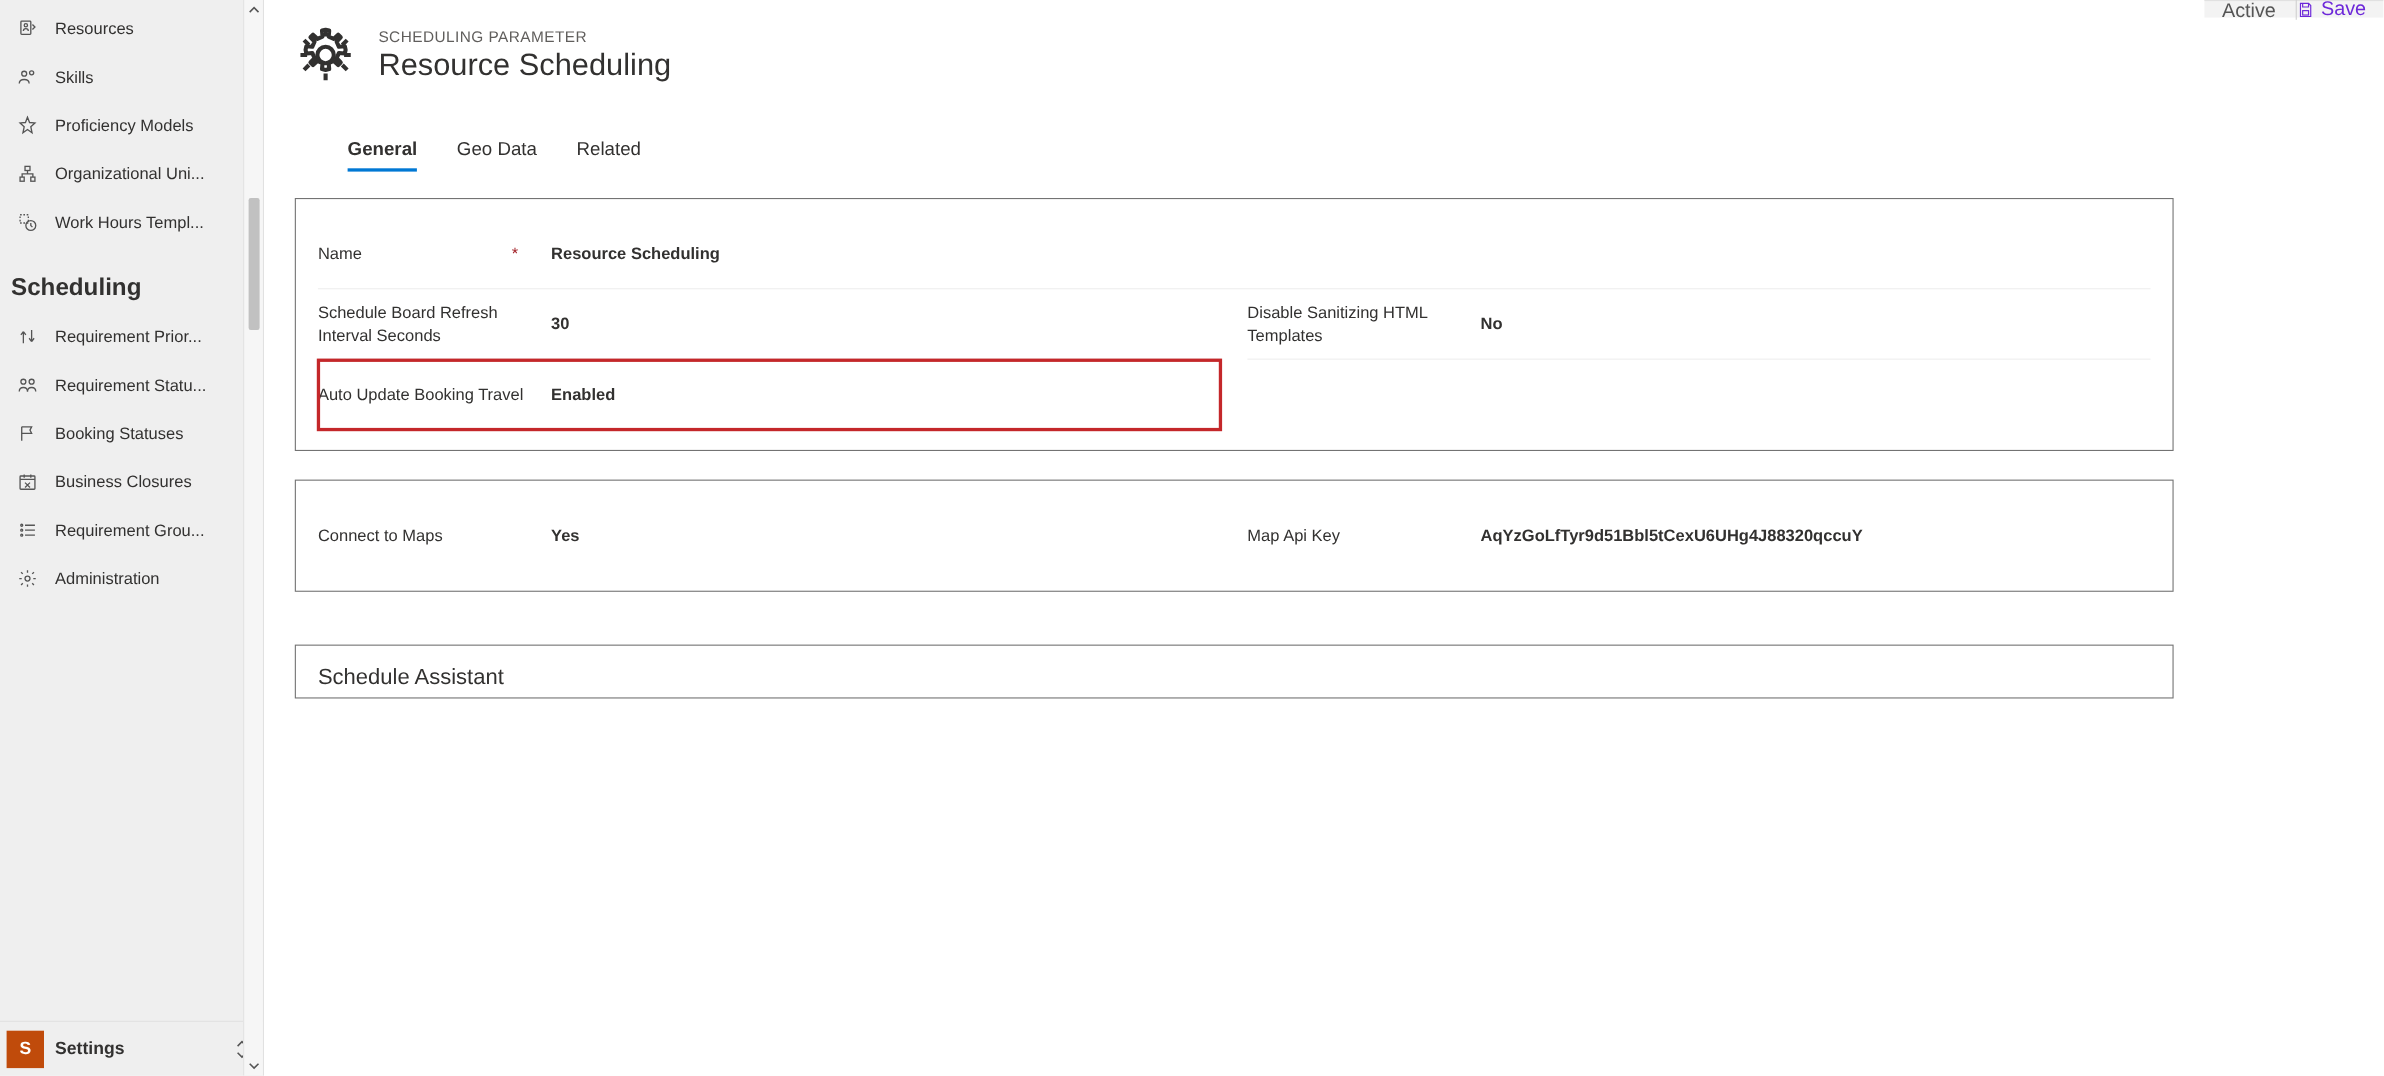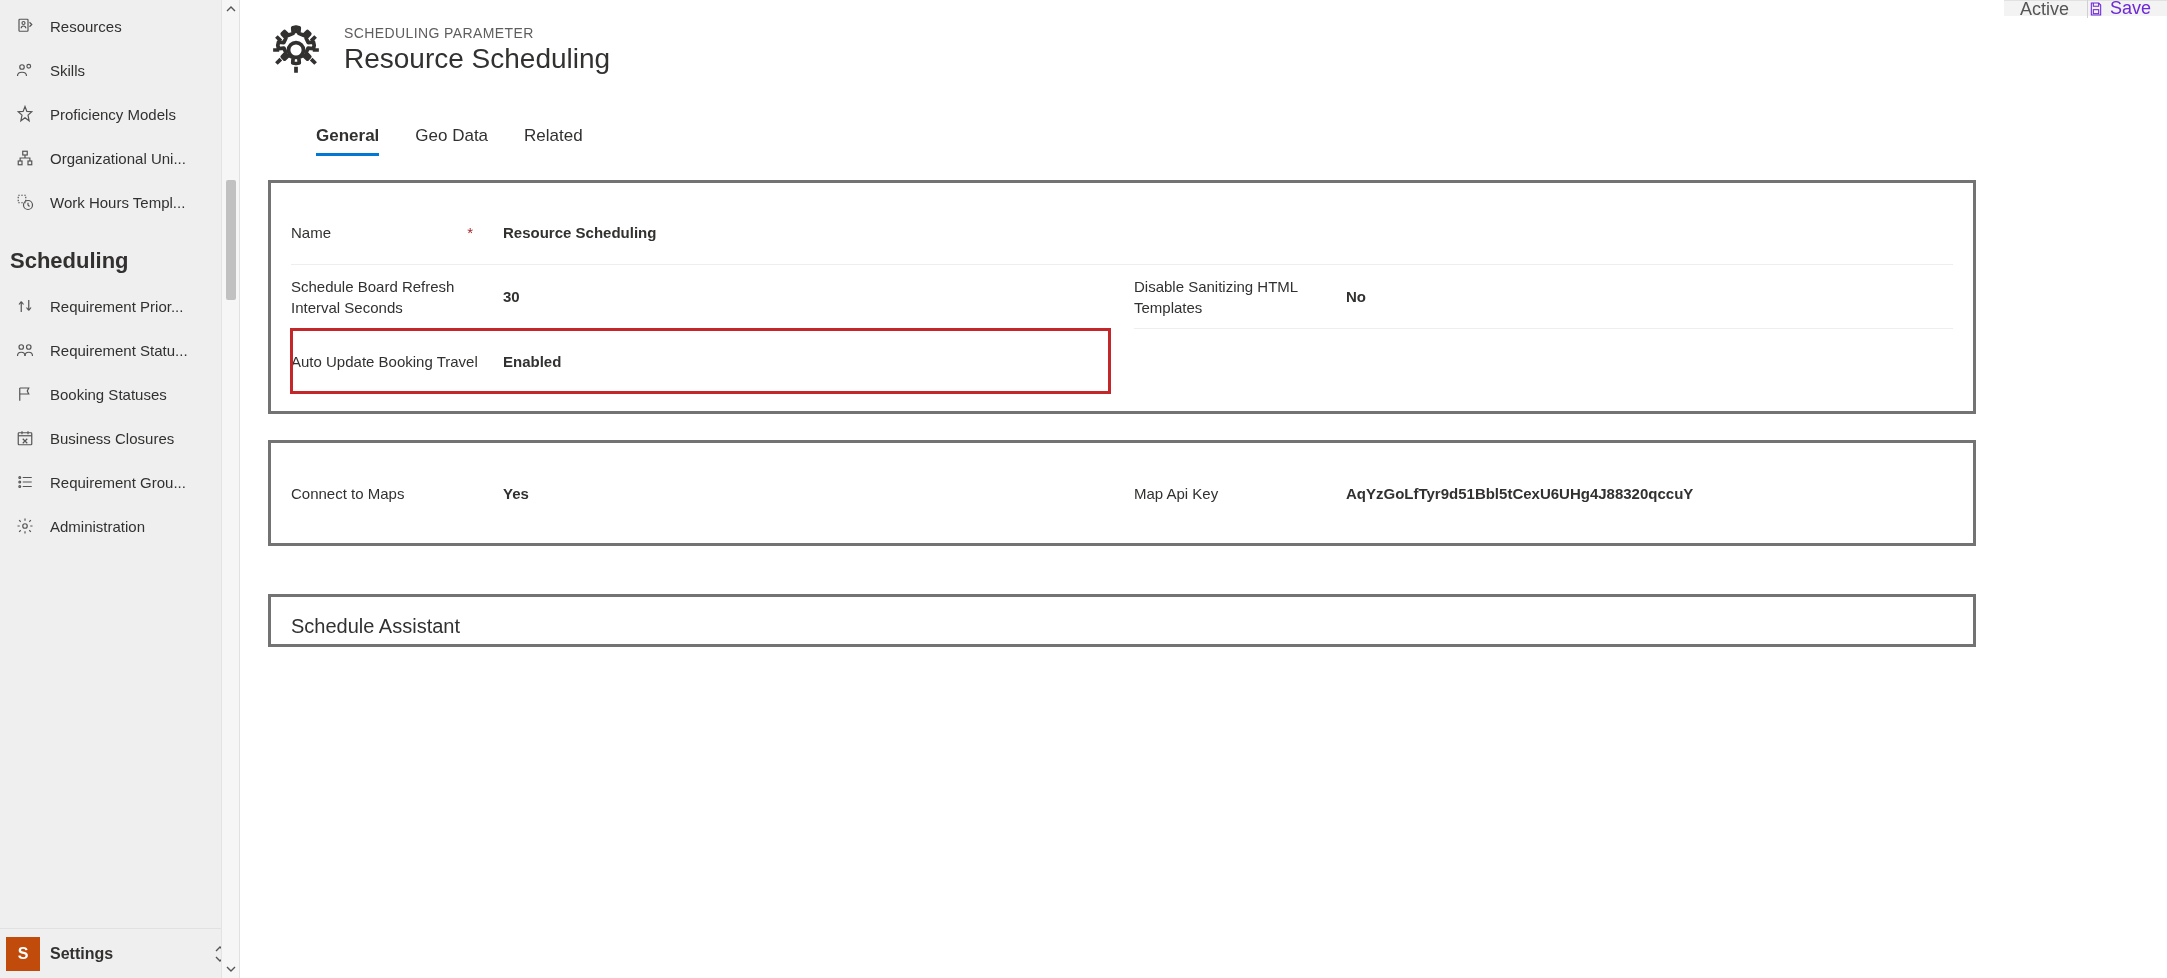--- a/index.html
+++ b/index.html
@@ -192,21 +192,21 @@
     content: "";
     position: absolute;
     left: 0;
     right: 0;
     bottom: -2px;
     height: 3px;
     background: #0078d4;
   }
   
   .panel {
-    border: 3px solid #737373;
+    border: 1px solid #737373;
     margin-top: 26px;
     padding: 18px 20px;
   }
   .panel.tight-bottom {
     margin-bottom: 0;
     margin-top: 48px;
   }
   .form-grid {
     display: grid;
     grid-template-columns: 1fr 1fr;

